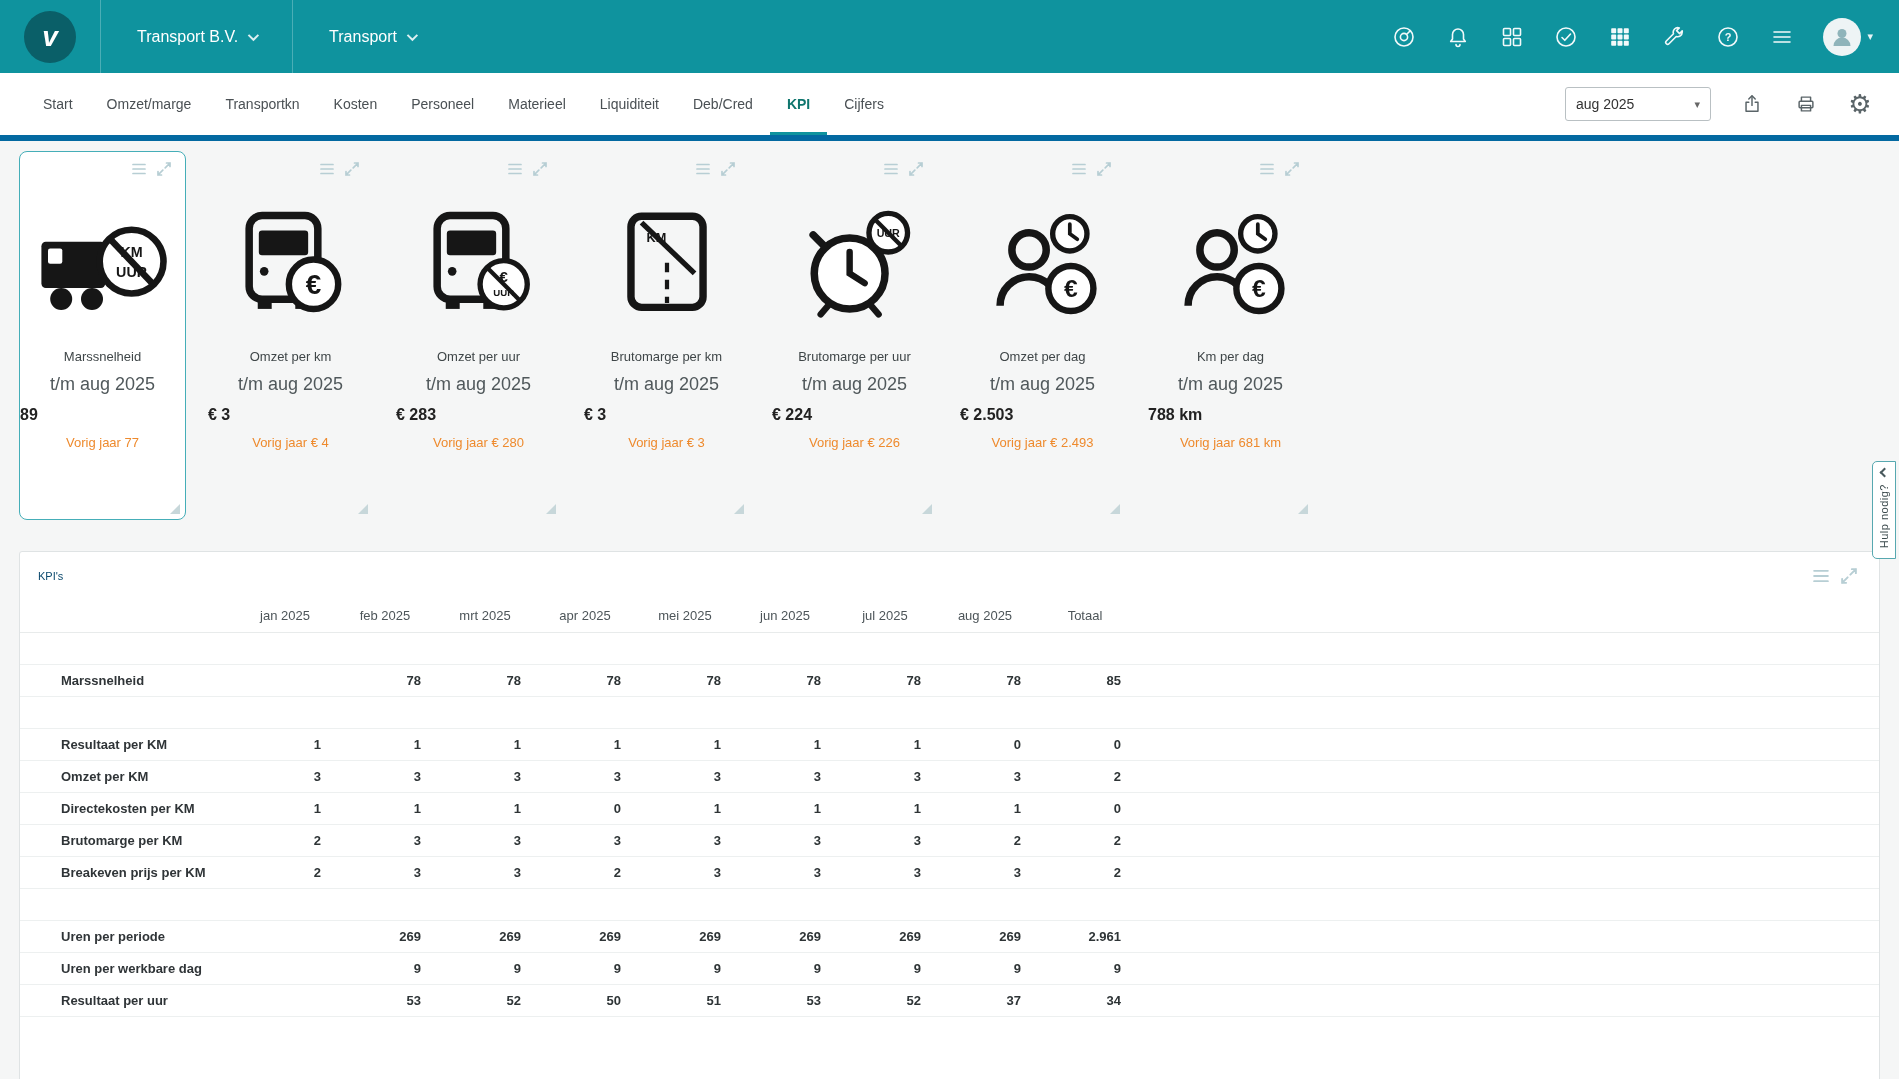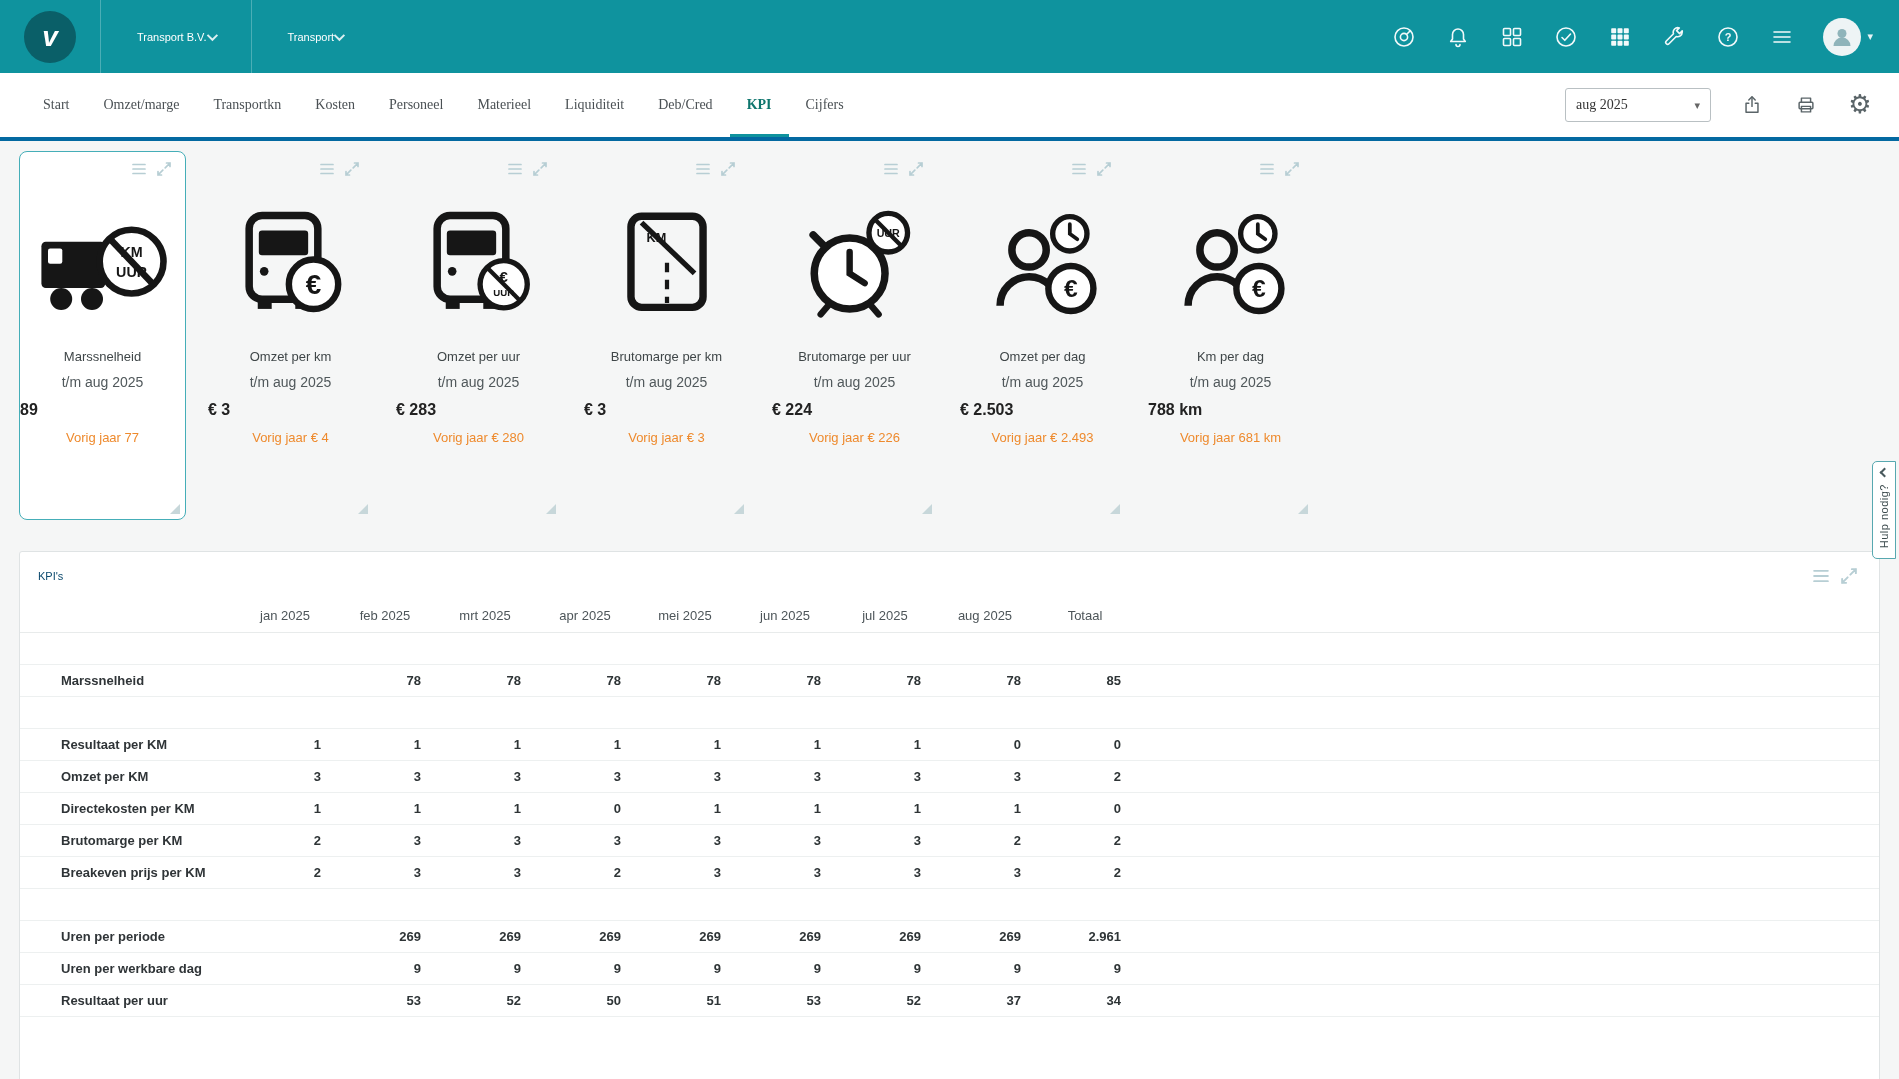--- a/index.html
+++ b/index.html
@@ -5,33 +5,33 @@
   * { box-sizing: border-box; margin: 0; padding: 0; }
   html,body { width:1899px; height:1079px; overflow:hidden; }
   body { font-family:"Liberation Sans", sans-serif; background:#f5f6f6; position:relative; }
 
   
   .topbar { height:73px; background:#0f939e; display:flex; align-items:center; color:#fff; }
   .logo-wrap { width:100px; display:flex; justify-content:center; align-items:center; }
   .logo { width:52px; height:52px; border-radius:50%; background:#0a5f68; color:#fff;
           display:flex; align-items:center; justify-content:center; font-size:28px; font-weight:bold; font-style:italic; }
   .tb-divider { width:1px; height:73px; background:rgba(255,255,255,.25); }
-  .tb-select { display:flex; align-items:center; padding:0 36px; height:73px; font-size:11px; cursor:pointer; }
+  .tb-select { display:flex; align-items:center; gap:10px; padding:0 36px; height:73px; font-size:16px; cursor:pointer; }
   .chev { width:8px; height:8px; border-right:2px solid rgba(255,255,255,.85); border-bottom:2px solid rgba(255,255,255,.85);
           transform:rotate(45deg) translateY(-2px); display:inline-block; }
   .tb-icons { margin-left:auto; display:flex; align-items:center; gap:28px; padding-right:26px; }
   .tb-icon { width:26px; height:26px; display:flex; align-items:center; justify-content:center; cursor:pointer; opacity:.95; }
   .tb-icon svg { stroke:#fff; fill:none; stroke-width:1.6; stroke-linecap:round; stroke-linejoin:round; }
   .avatar-wrap { display:flex; align-items:center; gap:6px; cursor:pointer; }
   .avatar { width:38px; height:38px; border-radius:50%; background:#eef4f5; display:flex; align-items:center; justify-content:center; }
   .avatar svg { fill:#8fb4ba; }
   .tiny-caret { font-size:11px; color:rgba(255,255,255,.9); }
 
   
-  .navbar { height:68px; background:#fff; border-bottom:4px solid #0369a1; display:flex; align-items:center; padding:0 26px;font-family:Liberation Serif, serif; }
+  .navbar { height:68px; background:#fff; border-bottom:6px solid #0369a1; display:flex; align-items:center; padding:0 26px; }
   .tabs { display:flex; height:100%; }
   .tab { padding:0 17px; display:flex; align-items:center; font-size:14px; color:#4a5054; cursor:pointer;
          border-bottom:3px solid transparent; border-top:3px solid transparent; }
   .tab.active { color:#0f766e; font-weight:bold; border-bottom-color:#0f939e; }
   .nav-right { margin-left:auto; display:flex; align-items:center; gap:28px; }
   .period-select { width:146px; height:34px; border:1px solid #b9c0c3; border-radius:3px; background:#fff;
                    display:flex; align-items:center; justify-content:space-between; padding:0 10px; font-size:14px; color:#333; cursor:pointer; }
   .period-select .sel-caret { color:#666; font-size:11px; }
   .nav-icon { width:26px; height:26px; display:flex; align-items:center; justify-content:center; cursor:pointer; }
   .nav-icon svg { stroke:#5a6468; fill:none; stroke-width:1.6; stroke-linecap:round; stroke-linejoin:round; }
@@ -41,21 +41,21 @@
   .cards { display:flex; gap:21px; padding:10px 0 0 19px; }
   .card { width:167px; height:369px; position:relative; border-radius:8px; border:1px solid transparent; }
   .card.selected { background:#fff; border-color:#45aeb8; }
   .card::after { content:""; position:absolute; right:5px; bottom:5px; width:0; height:0;
                  border-left:10px solid transparent; border-bottom:10px solid #c7d7da; }
   .card-controls { position:absolute; top:10px; right:14px; display:flex; gap:11px; }
   .wicon { cursor:pointer; display:flex; }
   .wicon svg { stroke:#b7ced4; fill:none; stroke-width:1.7; stroke-linecap:round; }
   .card-icon { margin-top:52px; height:123px; display:flex; align-items:center; justify-content:center; }
   .card-title { text-align:center; font-size:13px; color:#3f4648; margin-top:22px; }
-  .card-period { text-align:center; font-size:14px; color:#50585b; margin-top:10px; }
+  .card-period { text-align:center; font-size:18px; color:#50585b; margin-top:10px; }
   .card-value { text-align:left; font-size:16px; font-weight:bold; color:#222; margin-top:11px; }
   .card-prev { text-align:center; font-size:13px; color:#ee8a2d; margin-top:11px; }
 
   
   .panel { margin:31px 19px 0 19px; background:#fff; border:1px solid #dfe3e4; border-radius:3px; height:720px; }
   .panel-header { display:flex; align-items:center; padding:16px 22px 10px 18px; }
   .panel-title { font-size:11px; color:#0c4a6e; }
   .panel-controls { margin-left:auto; display:flex; gap:12px; }
   table.kpi { border-collapse:collapse; width:100%; table-layout:fixed; font-size:13px; color:#2e3436; margin-top:6px; }
   .c-label { width:215px; } .c-m { width:100px; } .c-fill { width:auto; }

